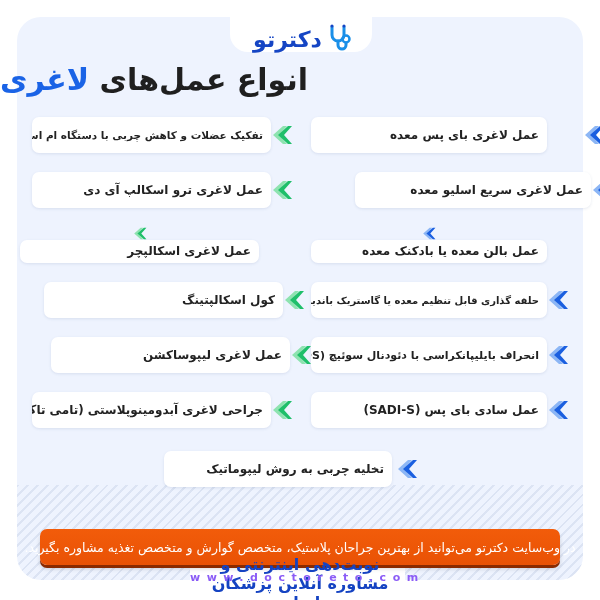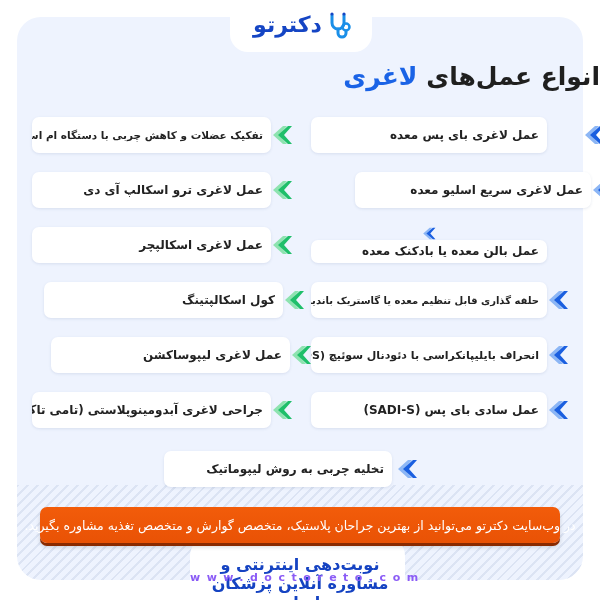--- a/index.html
+++ b/index.html
@@ -24,53 +24,53 @@
       background: #ffffff;
       border-radius: 0 0 18px 18px;
     }
     .footer-notch {
       position: absolute; left: 173px; bottom: -2px; width: 215px; height: 46px;
       background: #ffffff;
       border-radius: 20px 20px 0 0;
     }
     .logo {
       position: absolute; left: 230px; top: 12px; width: 145px; height: 40px;
-      display: flex; align-items: flex-start; justify-content: center; gap: 4px;
+      display: flex; align-items: flex-end; justify-content: center; gap: 4px;
       direction: rtl;
     }
     .logo .stetho {
       width: 26px; height: 28px; display: block;
     }
     .logo .wordmark {
       font-weight: bold; font-size: 22px; color: #1545c4;
       font-family: "DejaVu Sans", sans-serif;
     }
     .title {
-      position: absolute; top: 62px; left: 0; width: 600px; text-align: right;
-      font-size: 25px; font-weight: bold; color: #1f1f1f;
+      position: absolute; top: 62px; left: 0; width: 600px; text-align: left;
+      font-size: 30px; font-weight: bold; color: #1f1f1f;
     }
     .title .accent { color: #1a63e6; }
     .item {
       position: absolute; height: 36px; display: flex; align-items: center;
       flex-direction: row;
     }
     .card {
       height: 36px; background: #ffffff; border-radius: 7px;
       box-shadow: 0 1px 3px rgba(60,80,130,0.12);
       display: flex; align-items: center; justify-content: flex-start;
       padding: 0 8px; box-sizing: border-box;
       font-size: 12px; font-weight: bold; color: #222; white-space: nowrap;
       overflow: hidden;
     }
     .card.small { font-size: 10px; }
     .chev { width: 22px; height: 20px; display: block; }
     .col-right .card { width: 236px; }
     .col-left .card { width: 239px; }
     .banner {
-      position: absolute; left: 40px; top: 507px; width: 520px; height: 36px;
+      position: absolute; left: 40px; top: 529px; width: 520px; height: 36px;
       background: linear-gradient(#f25c0a, #e95205);
       border-radius: 7px;
       box-shadow: 0 3px 0 #8a2a00, 0 4px 4px rgba(0,0,0,0.15);
       color: #ffffff; font-size: 12.5px;
       display: flex; align-items: center; justify-content: center;
       white-space: nowrap;
     }
     .footer-text {
       position: absolute; left: 190px; top: 555px; width: 220px; text-align: center;
       color: #1543c2; font-weight: bold; font-size: 16px;
@@ -160,21 +160,21 @@
       </svg>
     <div class="card small" style="font-size:10.5px;">تفکیک عضلات و کاهش چربی با دستگاه ام اسکالپ</div>
   </div>
   <div class="item" style="top:172px; left:32px;">
     <svg class="chev" viewBox="0 0 22 20">
         <path d="M12 1 L2 10 L12 19 L16 19 L8 10 L16 1 Z" fill="#8ee3b0"></path>
         <path d="M17 1 L7 10 L17 19 L21 19 L13 10 L21 1 Z" fill="#1fbf6a"></path>
       </svg>
     <div class="card">عمل لاغری ترو اسکالپ آی دی</div>
   </div>
-  <div class="item" style="top:227px; left:32px;">
+  <div class="item" style="top:227px; left:20px;flex-direction:column;">
     <svg class="chev" viewBox="0 0 22 20">
         <path d="M12 1 L2 10 L12 19 L16 19 L8 10 L16 1 Z" fill="#8ee3b0"></path>
         <path d="M17 1 L7 10 L17 19 L21 19 L13 10 L21 1 Z" fill="#1fbf6a"></path>
       </svg>
     <div class="card">عمل لاغری اسکالپچر</div>
   </div>
   <div class="item" style="top:282px; left:44px;">
     <svg class="chev" viewBox="0 0 22 20">
         <path d="M12 1 L2 10 L12 19 L16 19 L8 10 L16 1 Z" fill="#8ee3b0"></path>
         <path d="M17 1 L7 10 L17 19 L21 19 L13 10 L21 1 Z" fill="#1fbf6a"></path>

